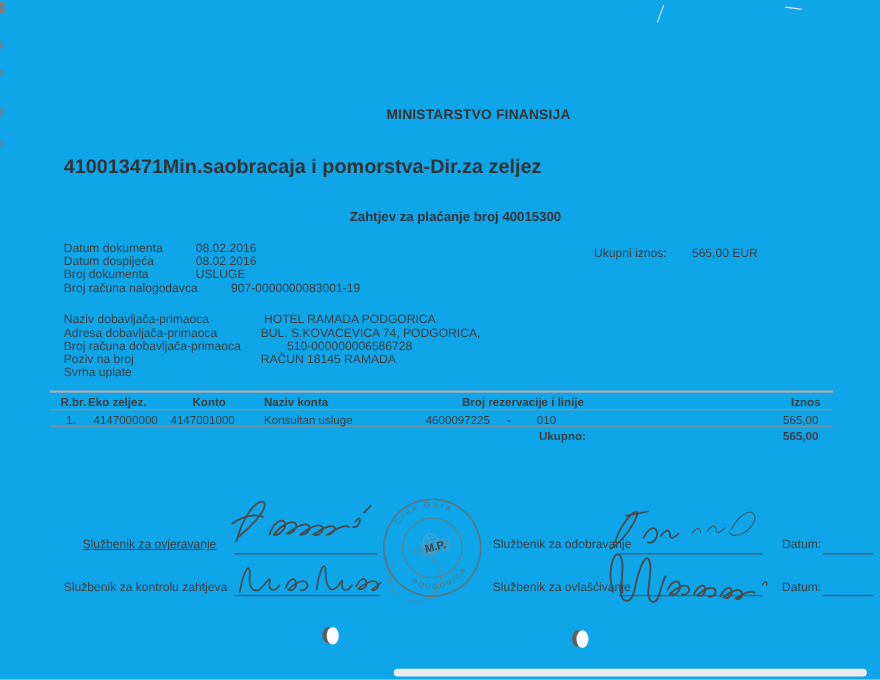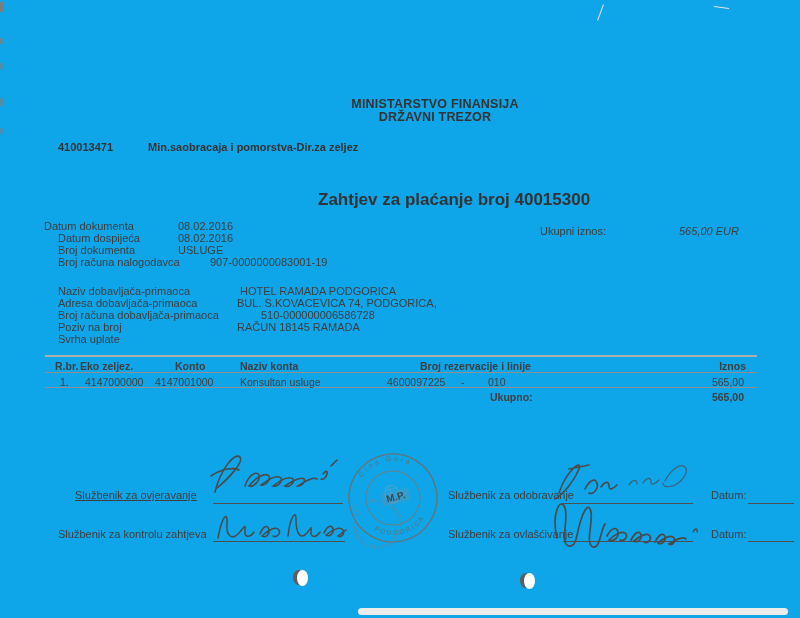--- a/index.html
+++ b/index.html
@@ -1,25 +1,25 @@
 <!DOCTYPE html>
 <html><head>
 <meta charset="utf-8">
 <style>
   html,body{margin:0;padding:0;background:#ffffff;}
   .page{position:relative;width:800px;height:618px;background:#0ea5e9;overflow:hidden;
         font-family:"Liberation Sans", sans-serif;color:#3e3e3e;}
   .abs{position:absolute;white-space:nowrap;}
   .b{font-weight:bold;}
   .sz11{font-size:11px;}
-  .sz12{font-size:11px;}
+  .sz12{font-size:18px;}
   .hl{height:1px;background:#8f8f8f;}
   .sigline{height:1px;background:#4f4f4f;}
   .ministry{line-height:13px;text-align:center;font-size:12.5px;font-weight:bold;letter-spacing:.2px;color:#333;}
-  .title{font-size:17px;font-weight:bold;color:#333;}
+  .title{font-size:12px;font-weight:bold;color:#333;}
   .crescent{width:11px;height:15px;border-radius:50%;background:#5f5f5f;overflow:visible;}
   .crescent::after{content:"";position:absolute;left:3.5px;top:-0.5px;width:11px;height:16px;border-radius:50%;background:#fffefe;}
   .mark{position:absolute;background:#7d7d7d;}
   svg{position:absolute;overflow:visible;}
   .smudge{position:absolute;background:#ebebeb;border-radius:4px;}
 </style>
 </head>
 <body>
 
 <div class="page">
@@ -30,39 +30,38 @@
   <div class="mark" style="left:0;top:98px;width:3px;height:8px;opacity:.6;"></div>
   <div class="mark" style="left:0;top:128px;width:3px;height:6px;opacity:.5;"></div>
 
   <div class="abs" style="left:600px;top:4px;width:1px;height:17px;background:#dedede;transform:rotate(20deg);"></div>
   <div class="abs" style="left:714px;top:7px;width:15px;height:1px;background:#e3e3e3;transform:rotate(8deg);"></div>
 
   <div class="smudge" style="left:358px;top:608px;width:430px;height:7px;"></div>
 
   <div class="abs ministry" style="left:320px;top:98px;width:230px;">
     <div>MINISTARSTVO FINANSIJA</div>
-    <div>DRŽAVNI TREZOR</div>
   </div>
 
   <div class="abs b sz12" style="left:58px;top:141px;color:#333;">410013471</div>
   <div class="abs b sz12" style="left:148px;top:141px;color:#333;">Min.saobracaja i pomorstva-Dir.za zeljez</div>
 
   <div class="abs title" style="left:318px;top:190px;">Zahtjev za plaćanje broj 40015300</div>
 
-  <div class="abs sz11" style="left:44px;top:220px;">Datum dokumenta</div>
+  <div class="abs sz11" style="left:58px;top:220px;">Datum dokumenta</div>
   <div class="abs sz11" style="left:178px;top:220px;">08.02.2016</div>
   <div class="abs sz11" style="left:58px;top:232px;">Datum dospijeća</div>
   <div class="abs sz11" style="left:178px;top:232px;">08.02.2016</div>
   <div class="abs sz11" style="left:58px;top:244px;">Broj dokumenta</div>
   <div class="abs sz11" style="left:178px;top:244px;">USLUGE</div>
   <div class="abs sz11" style="left:58px;top:256px;">Broj računa nalogodavca</div>
   <div class="abs sz11" style="left:210px;top:256px;">907-0000000083001-19</div>
 
   <div class="abs sz11" style="left:540px;top:225px;">Ukupni iznos:</div>
-  <div class="abs sz11" style="left:679px;top:225px;font-style:italic;">565,00 EUR</div>
+  <div class="abs sz11" style="left:629px;top:225px;">565,00 EUR</div>
 
   <div class="abs sz11" style="left:58px;top:285px;">Naziv dobavljača-primaoca</div>
   <div class="abs sz11" style="left:240px;top:285px;">HOTEL RAMADA  PODGORICA</div>
   <div class="abs sz11" style="left:58px;top:297px;">Adresa dobavljača-primaoca</div>
   <div class="abs sz11" style="left:237px;top:297px;text-align:right;">BUL. S.KOVACEVICA 74, PODGORICA,</div>
   <div class="abs sz11" style="left:58px;top:309px;">Broj računa dobavljača-primaoca</div>
   <div class="abs sz11" style="left:237px;top:309px;padding-left:24px;">510-000000006586728</div>
   <div class="abs sz11" style="left:58px;top:321px;">Poziv na broj</div>
   <div class="abs sz11" style="left:237px;top:321px;">RAČUN 18145 RAMADA</div>
   <div class="abs sz11" style="left:58px;top:333px;">Svrha uplate</div>

